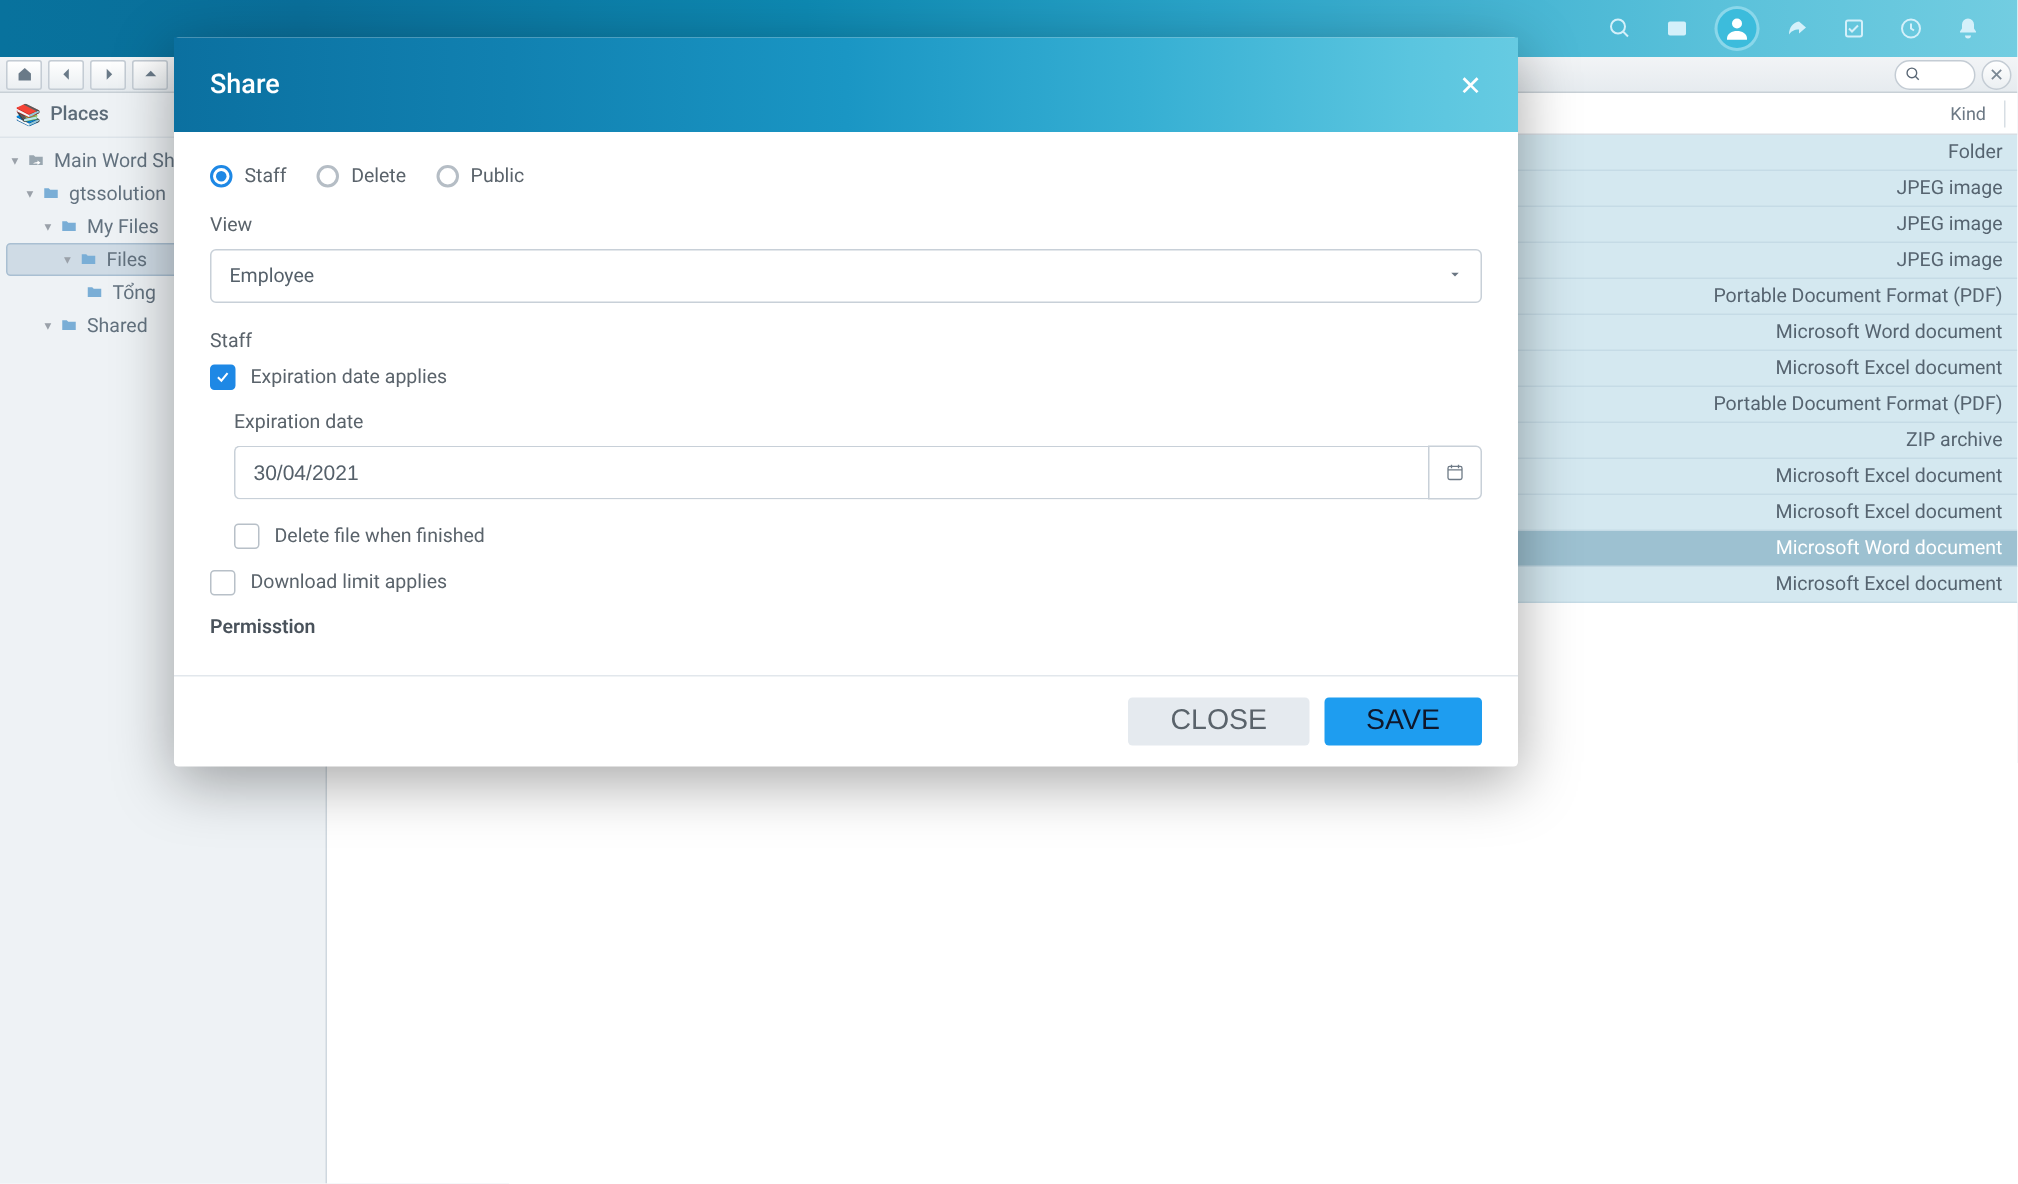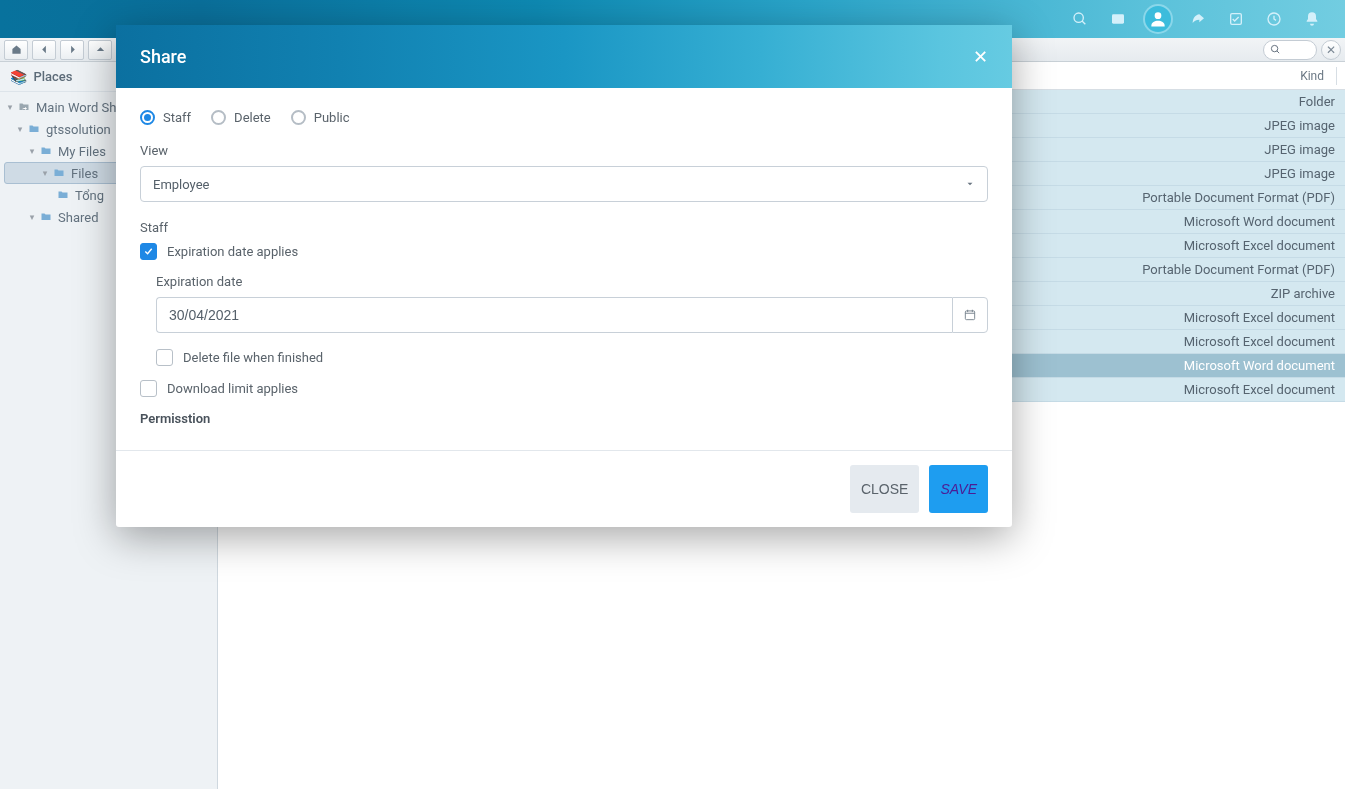--- a/index.html
+++ b/index.html
@@ -111,23 +111,23 @@
 
 .section-title { font-weight:600; color:#49525b; margin:10px 0 14px; font-size:13px;}
 .perm-row { display:flex; align-items:center; height:36px; color:#5a636b; }
 .perm-row .plabel { flex:0 0 226px;}
 .toggle { width:46px; height:22px; border-radius:11px; background:#7ac142; position:relative; cursor:pointer;}
 .toggle::after { content:""; position:absolute; right:2px; top:2px; width:18px; height:18px; background:#fff; border-radius:50%; box-shadow:0 1px 2px rgba(0,0,0,.2);}
 
 .modal-footer {
   border-top:1px solid #e2e7ec; padding:14px 24px; display:flex; justify-content:flex-end; gap:10px;
 }
-.btn { height:48px; padding:0 11px; border-radius:3px; font-size:14px; cursor:pointer; border:none; display:inline-flex;align-items:center;}
+.btn { height:32px; padding:0 28px; border-radius:3px; font-size:19px; cursor:pointer; border:none; display:inline-flex;align-items:center;}
 .btn-close { background:#e5eaef; color:#5a636b;}
-.btn-save { background:#1e9df0; color:#4c1d95;font-style:italic;}
+.btn-save { background:#1e9df0; color:#0f172a;}
 </style>
 </head>
 <body>
 
 <div class="topbar">
   <div class="spacer"></div>
   <div class="icon-btn">
     <svg viewBox="0 0 24 24" fill="none" stroke="currentColor" stroke-width="2">
         <circle cx="10" cy="10" r="7"></circle>
         <line x1="20" y1="20" x2="15" y2="15"></line>

